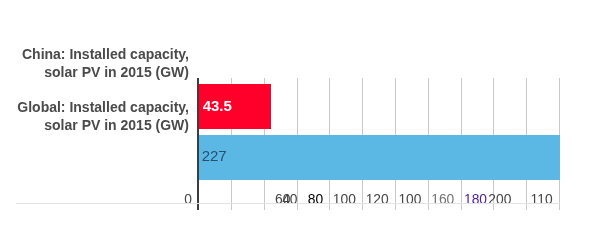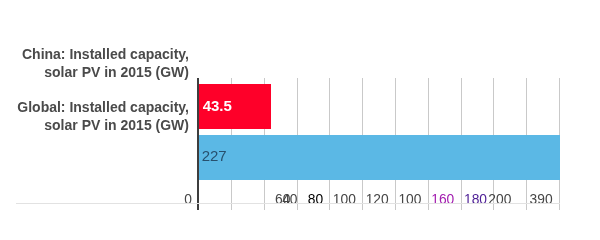--- a/index.html
+++ b/index.html
@@ -62,20 +62,20 @@
       <div class="bar" style="left:199.3px;top:75.3px;width:372.053px;height:45px;background:#5bb8e5;"></div>
       <div class="bar-value inside-light" style="left:202.70000000000002px;top:37.2px;">43.5</div>
       <div class="bar-value inside-dark" style="left:201.70000000000002px;top:87.2px;">227</div>
       <div class="tick-label" style="left:152px;color:#454545;">0</div>
       <div class="tick-label" style="left:217.56px;color:#454545;padding-left:40px;">40</div>
       <div class="tick-label" style="left:250.33999999999997px;color:#454545;">60</div>
       <div class="tick-label" style="left:283.12px;color:#000000;">80</div>
       <div class="tick-label" style="left:315.90000000000003px;color:#454545;">100</div>
       <div class="tick-label" style="left:348.68px;color:#454545;">120</div>
       <div class="tick-label" style="left:381.46px;color:#454545;">100</div>
-      <div class="tick-label" style="left:414.24px;color:#a21caf;">160</div>
+      <div class="tick-label" style="left:414.24px;color:#737373;">160</div>
       <div class="tick-label" style="left:447.02px;color:#4c1d95;">180</div>
       <div class="tick-label" style="left:479.8px;color:#454545;text-align:center;">200</div>
-      <div class="tick-label" style="left:512.58px;color:#454545;">390</div>
+      <div class="tick-label" style="left:512.58px;color:#454545;">110</div>
     </div>
 
   <div id="bottom-divider" style="background: rgb(226, 226, 226);"></div>
 </div>
 
 </body></html>

